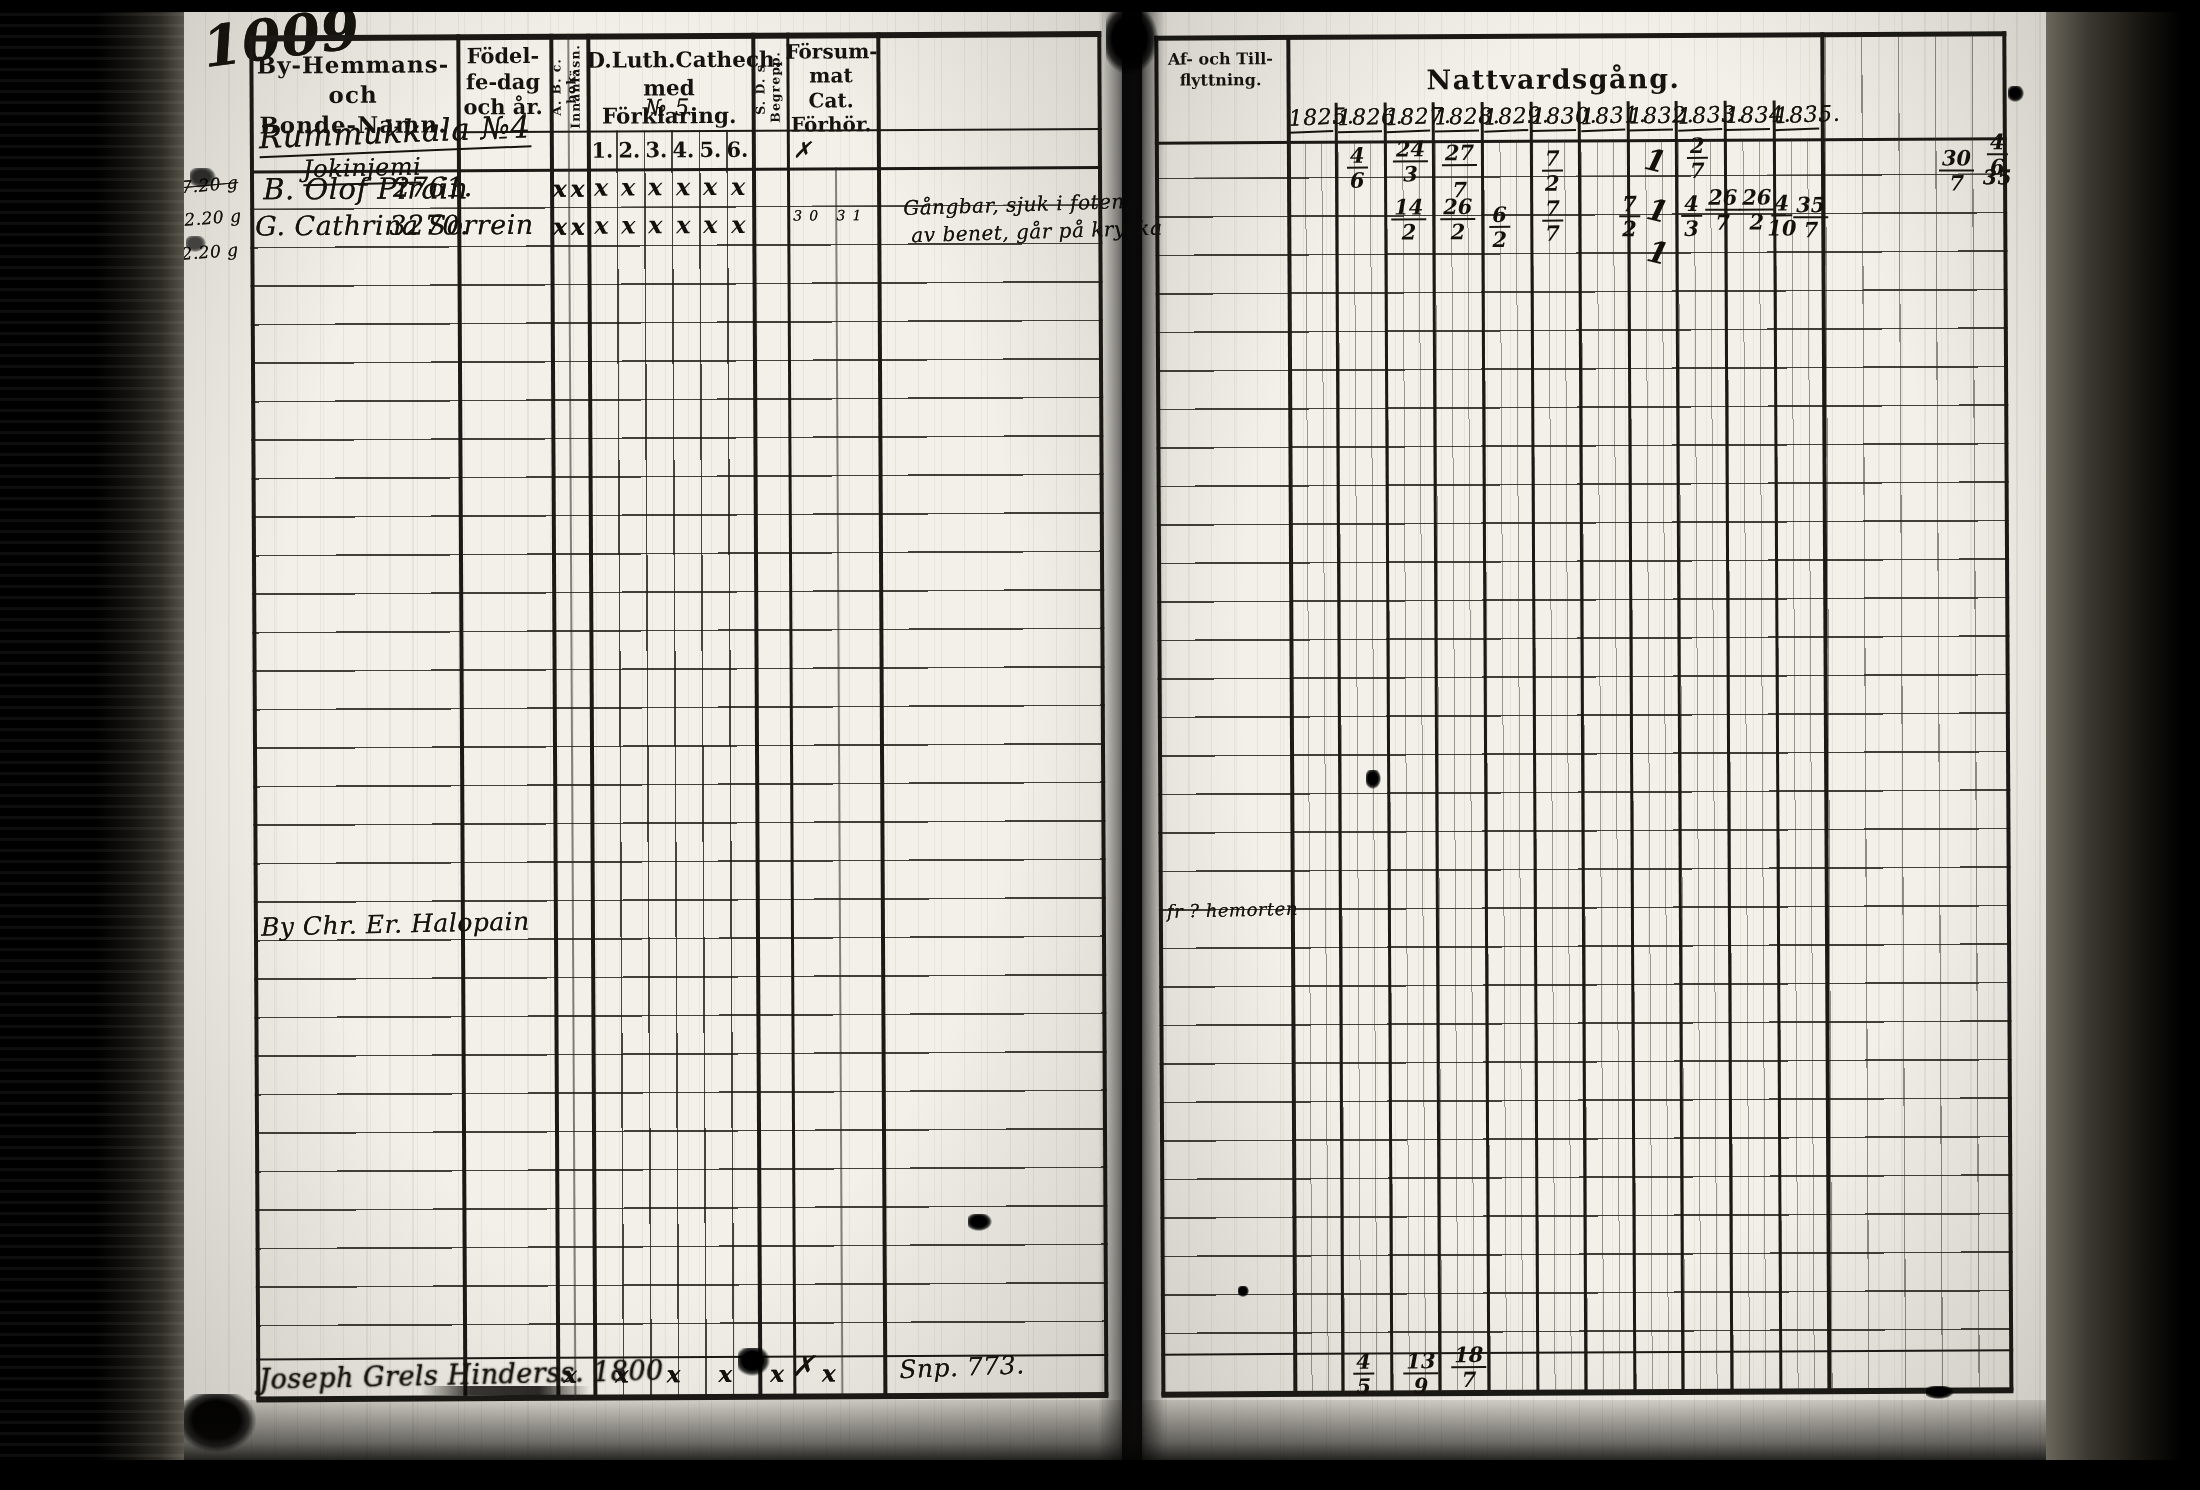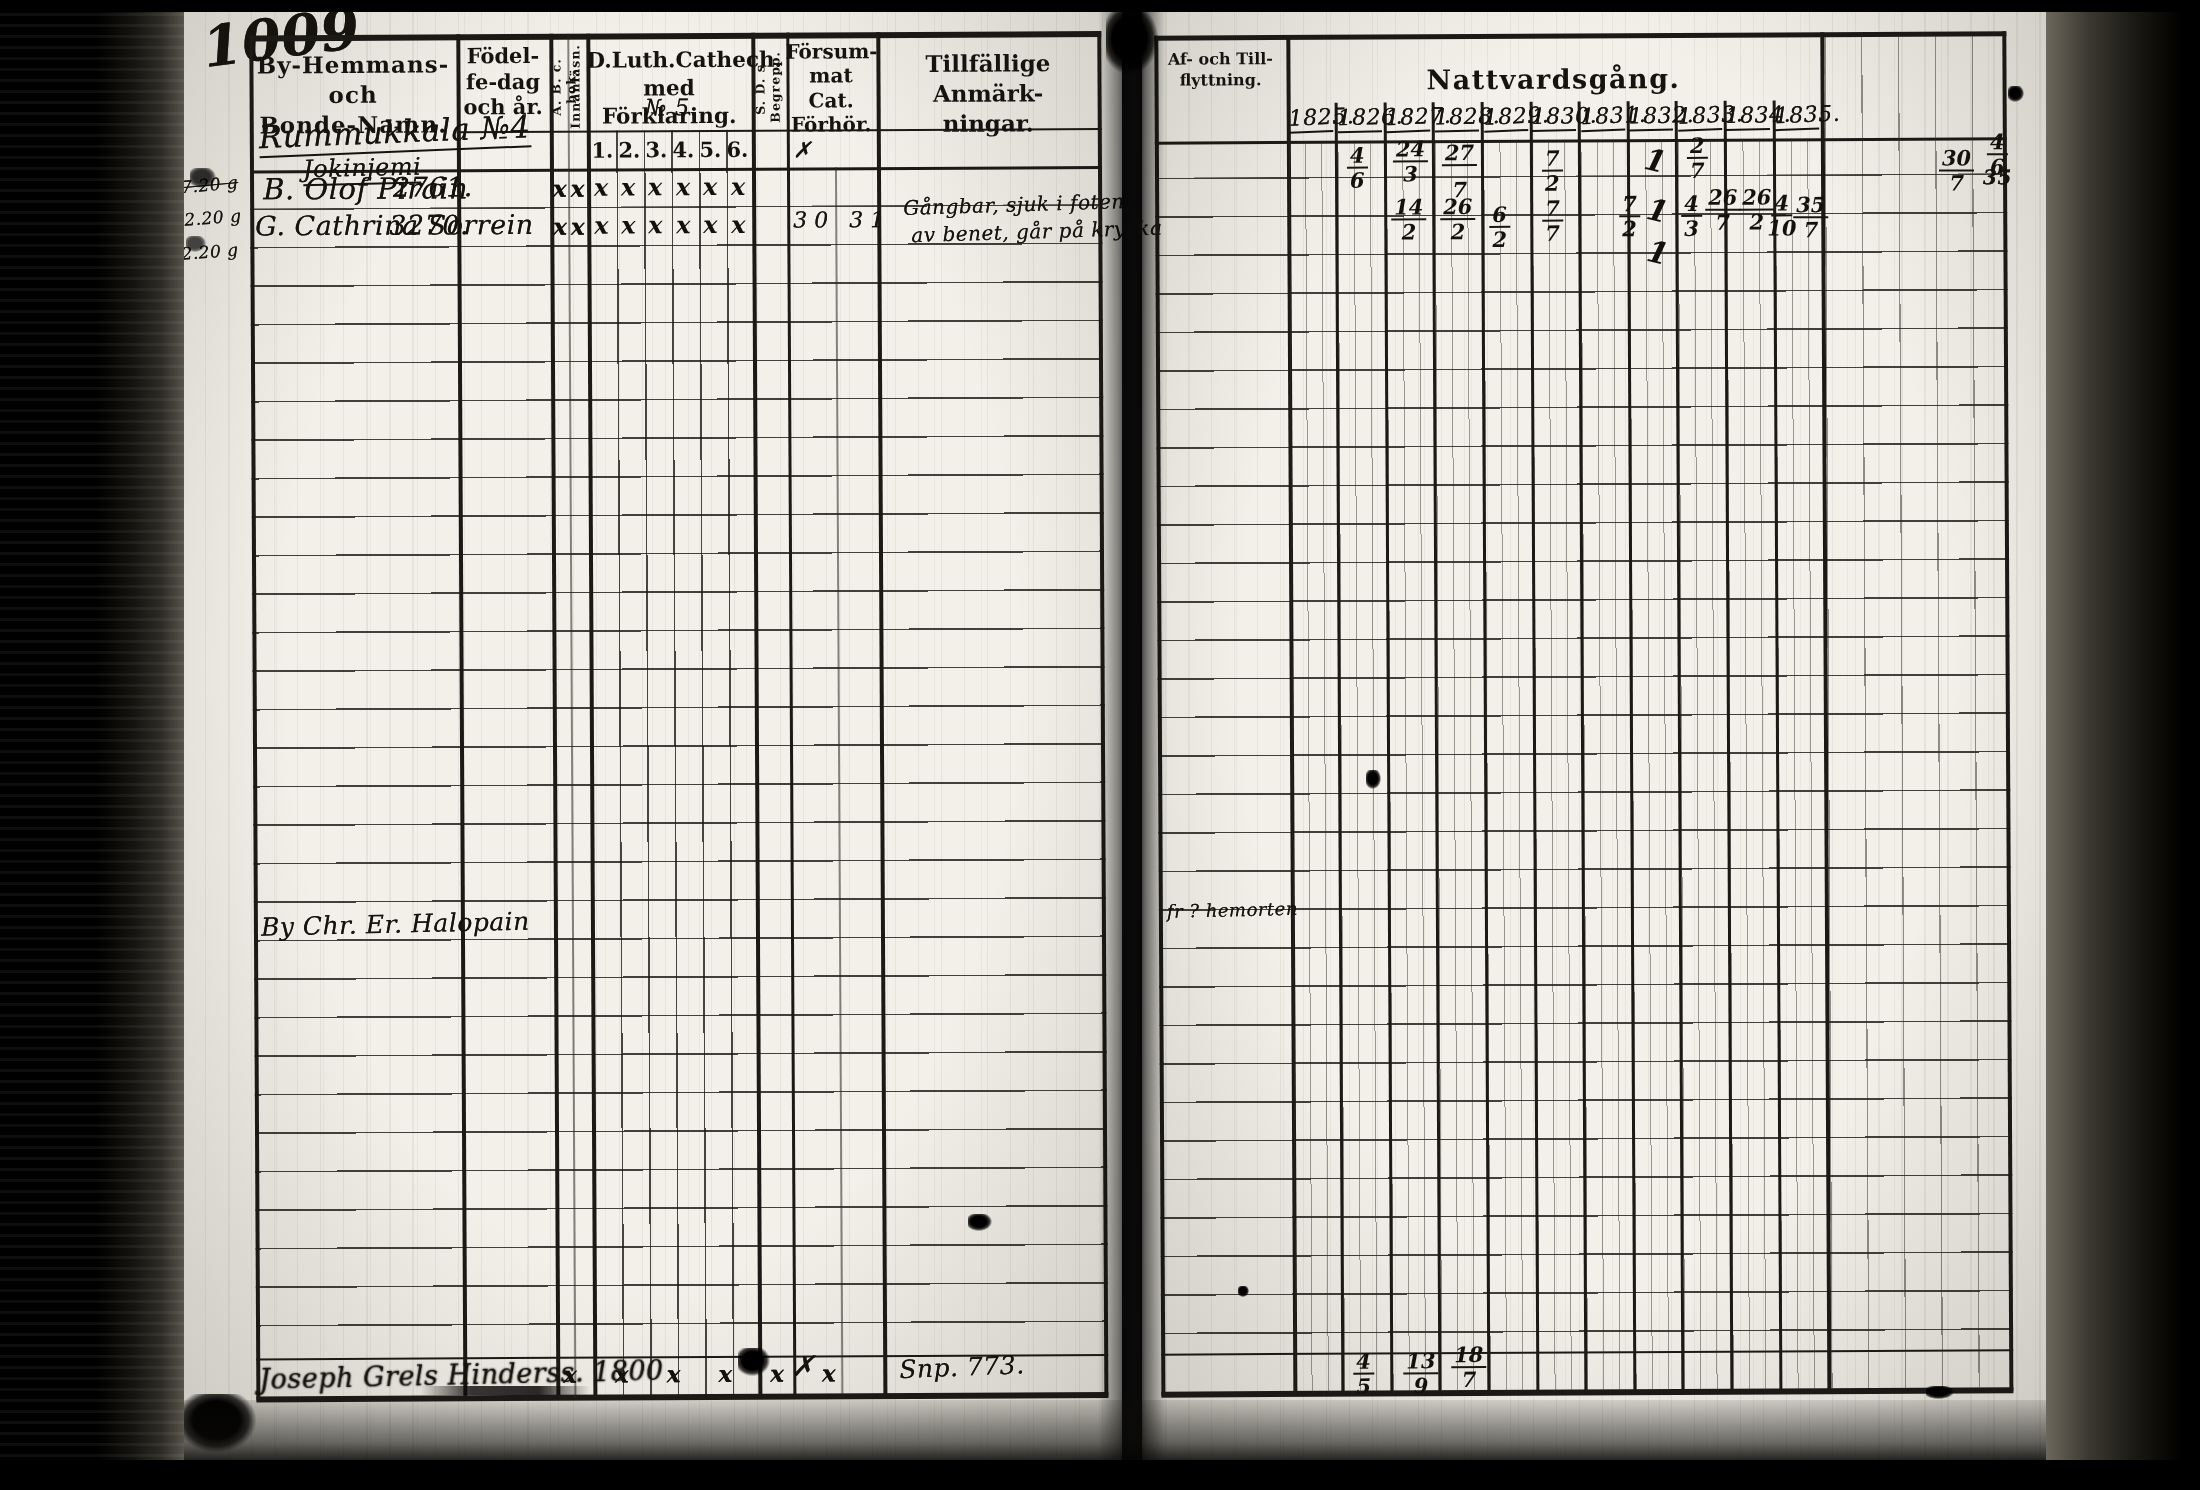--- a/index.html
+++ b/index.html
@@ -95,22 +95,20 @@
     <div class="abs prt" style="left:646px;top:134px;width:27px;font-size:21px;">3.</div>
     <div class="abs prt" style="left:673px;top:134px;width:27px;font-size:21px;">4.</div>
     <div class="abs prt" style="left:700px;top:134px;width:27px;font-size:21px;">5.</div>
     <div class="abs prt" style="left:727px;top:134px;width:27px;font-size:21px;">6.</div>
     <div class="abs vtext" style="left:756px;top:38px;width:34px;height:94px;">S. D. s.
 Begrepp.</div>
     <div class="abs prt" style="left:789px;top:38px;width:91px;font-size:20px;line-height:1.22;">Försum-
 mat Cat.
 Förhör.</div>
     <div class="abs hw" style="left:796px;top:136px;font-size:22px;">✗</div>
-    <div class="abs prt" style="left:880px;top:48px;width:223px;font-size:23px;">Tillfällige Anmärk-
-ningar.</div>
 
     <div class="abs hw underl" style="left:262px;top:110px;font-size:31px;transform:rotate(-2deg);">Rummukkala №4</div>
     <div class="abs hw underl" style="left:306px;top:150px;font-size:24px;transform:rotate(-1deg);">Jokinjemi</div>
 
     <div class="abs hw" style="left:184px;top:170px;font-size:17px;text-decoration:line-through;transform:rotate(-5deg);">7.20 g</div>
     <div class="abs hw" style="left:187px;top:203px;font-size:17px;transform:rotate(-4deg);">2.20 g</div>
     <div class="abs hw" style="left:184px;top:237px;font-size:17px;transform:rotate(-4deg);">2.20 g</div>
 
     <div class="abs hw" style="left:266px;top:168px;font-size:29px;">B. Olof Pirain</div>
     <div class="abs hw" style="left:396px;top:168px;font-size:27px;">2761.</div>
@@ -124,21 +122,21 @@
 
     <div class="abs hw" style="left:258px;top:206px;font-size:27px;">G. Cathrina Sorrein</div>
     <div class="abs hw" style="left:392px;top:206px;font-size:27px;">3270.</div>
     <div class="abs hw xmark" style="left:556px;top:210px;font-size:23px;letter-spacing:4px;">xx</div>
     <div class="abs xmark" style="left:597px;top:208px;font-size:24px;">x</div>
     <div class="abs xmark" style="left:624px;top:208px;font-size:24px;">x</div>
     <div class="abs xmark" style="left:651px;top:208px;font-size:24px;">x</div>
     <div class="abs xmark" style="left:679px;top:208px;font-size:24px;">x</div>
     <div class="abs xmark" style="left:706px;top:208px;font-size:24px;">x</div>
     <div class="abs xmark" style="left:734px;top:208px;font-size:24px;">x</div>
-    <div class="abs hw" style="left:796px;top:206px;font-size:22px;letter-spacing:7px;">30 31</div>
+    <div class="abs hw" style="left:796px;top:206px;font-size:14px;letter-spacing:7px;">30 31</div>
     <div class="abs hw" style="left:906px;top:192px;font-size:20px;transform:rotate(-1.5deg);">Gångbar, sjuk i foten,</div>
     <div class="abs hw" style="left:914px;top:219px;font-size:20px;transform:rotate(-1.5deg);">av benet, går på krycka</div>
 
     <div class="abs hw" style="left:260px;top:906px;font-size:25px;transform:rotate(-1deg);">By Chr. Er. Halopain</div>
 
     <div class="abs hw blurry" style="left:256px;top:1356px;font-size:27px;transform:rotate(-1deg);text-shadow:0 0 2px rgba(10,8,5,.9);">Joseph Grels Hinderss. 1800</div>
     <div class="abs hw xmark" style="left:560px;top:1358px;font-size:23px;letter-spacing:15px;">x x x x x x</div>
     <div class="abs hw" style="left:788px;top:1348px;font-size:28px;">✗</div>
     <div class="abs hw" style="left:896px;top:1352px;font-size:25px;transform:rotate(-2deg);">Snp. 773.</div>
 

